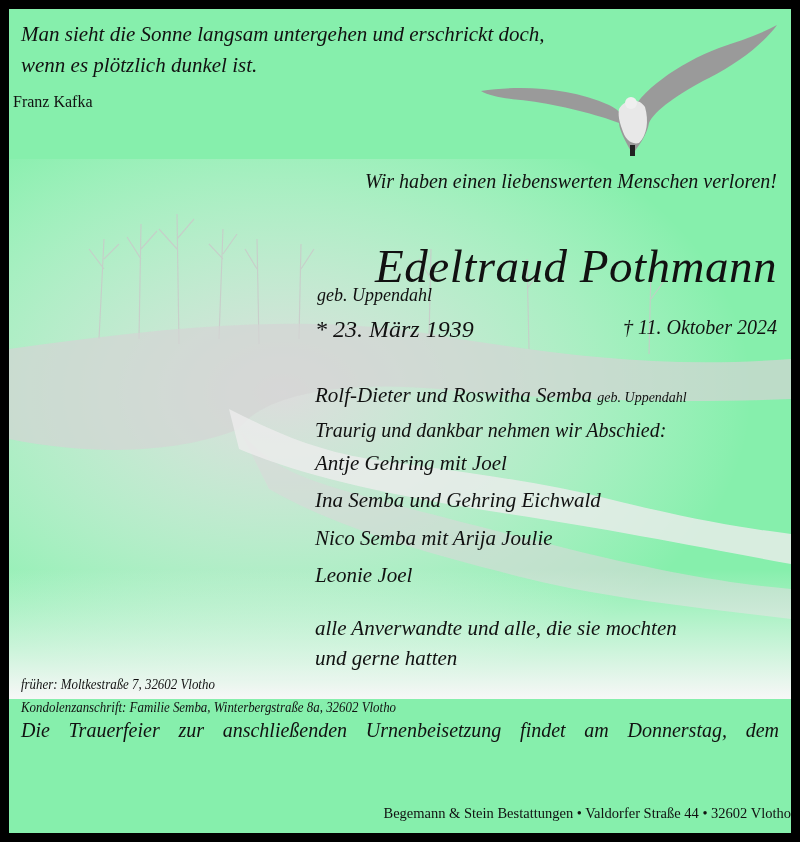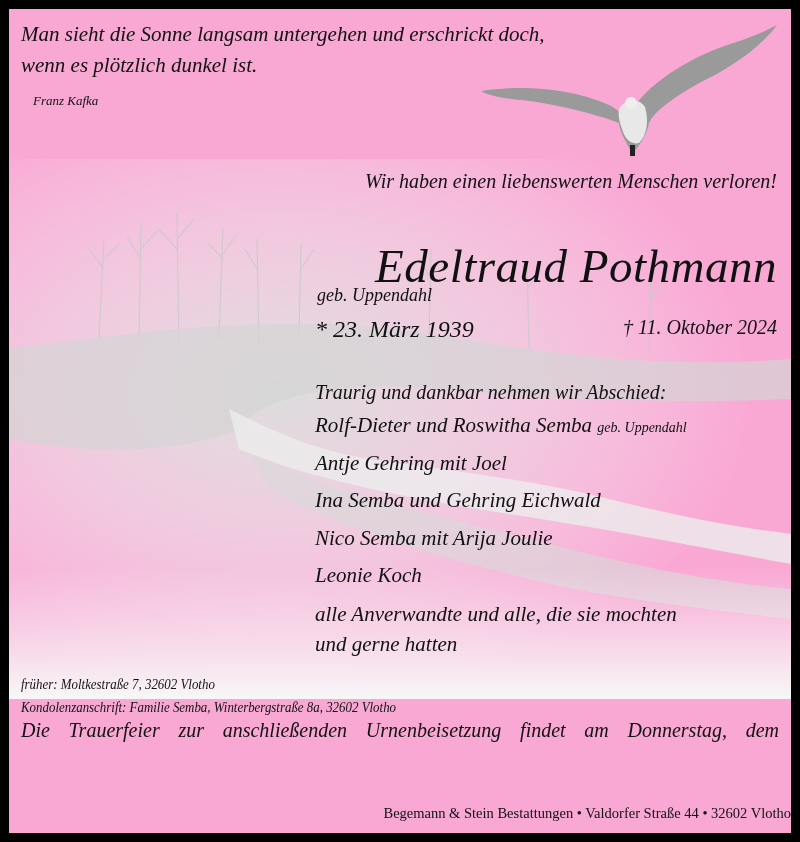--- a/index.html
+++ b/index.html
@@ -1,26 +1,26 @@
 <!DOCTYPE html>
 <html><head>
 <meta charset="utf-8">
 <style>
   html, body { margin:0; padding:0; }
   body { width:800px; height:842px; background:#000; position:relative; overflow:hidden; }
   .card {
     position:absolute; left:9px; top:9px; width:782px; height:824px;
-    background:#f9a8d4; overflow:hidden;
+    background:#86efac; overflow:hidden;
     font-family:"Liberation Serif","DejaVu Serif",serif; color:#111;
   }
   .scene { position:absolute; left:0; top:0; width:782px; height:824px; }
   .abs { position:absolute; white-space:nowrap; }
 
   .quote { left:12px; top:10px; font-size:21px; line-height:31px; font-style:italic; }
-  .author { left:24px; top:84px; font-size:13px; font-style:italic; }
+  .author { left:4px; top:84px; font-size:16px; }
 
   .intro { right:14px; top:161px; font-size:20px; font-style:italic; }
   .name { right:14px; top:218px; font-size:47px; font-style:italic; letter-spacing:0.5px; line-height:54px;margin-top:12px; }
   .birthname { left:308px; top:276px; font-size:18px; font-style:italic; }
   .born { left:306px; top:307px; font-size:24px; font-style:italic; }
   .died { right:14px; top:307px; font-size:20px; font-style:italic; }
 
   .mourners { left:306px; top:368px; font-size:21px; font-style:italic; }
   .mourners .row { height:37.5px; line-height:37.5px; }
   .mourners .sub { font-size:14px; }
@@ -86,38 +86,38 @@
   </div>
   <div class="abs author">Franz Kafka</div>
 
   <div class="abs intro">Wir haben einen liebenswerten Menschen verloren!</div>
   <div class="abs name">Edeltraud Pothmann</div>
   <div class="abs birthname">geb. Uppendahl</div>
   <div class="abs born">* 23. März 1939</div>
   <div class="abs died">† 11. Oktober 2024</div>
 
   <div class="abs mourners">
-    <div class="row lead" style="height:30px; line-height:30px;">Traurig und dankbar nehmen wir Abschied:</div>
     <div class="row">
       <span>Rolf-Dieter und Roswitha Semba</span>
       <span class="sub">geb. Uppendahl</span>
     </div>
+    <div class="row lead" style="height:30px; line-height:30px;">Traurig und dankbar nehmen wir Abschied:</div>
     <div class="row">
       <span>Antje Gehring mit Joel</span>
     </div>
     <div class="row">
       <span>Ina Semba und Gehring Eichwald</span>
     </div>
     <div class="row">
       <span>Nico Semba mit Arija Joulie</span>
     </div>
     <div class="row">
-      <span>Leonie Koch</span>
+      <span>Leonie Joel</span>
     </div>
-    <div class="row wrap2" style="margin-top:4px;">alle Anverwandte und alle, die sie mochten</div>
+    <div class="row wrap2" style="margin-top:18px;">alle Anverwandte und alle, die sie mochten</div>
     <div class="row wrap2">und gerne hatten</div>
   </div>
 
   <div class="abs addr addr1">früher: Moltkestraße 7, 32602 Vlotho</div>
   <div class="abs addr addr2">Kondolenzanschrift: Familie Semba, Winterbergstraße 8a, 32602 Vlotho</div>
 
   <div class="abs service">
     <span class="line">Die Trauerfeier zur anschließenden Urnenbeisetzung findet am Donnerstag, dem</span>
   </div>
 

